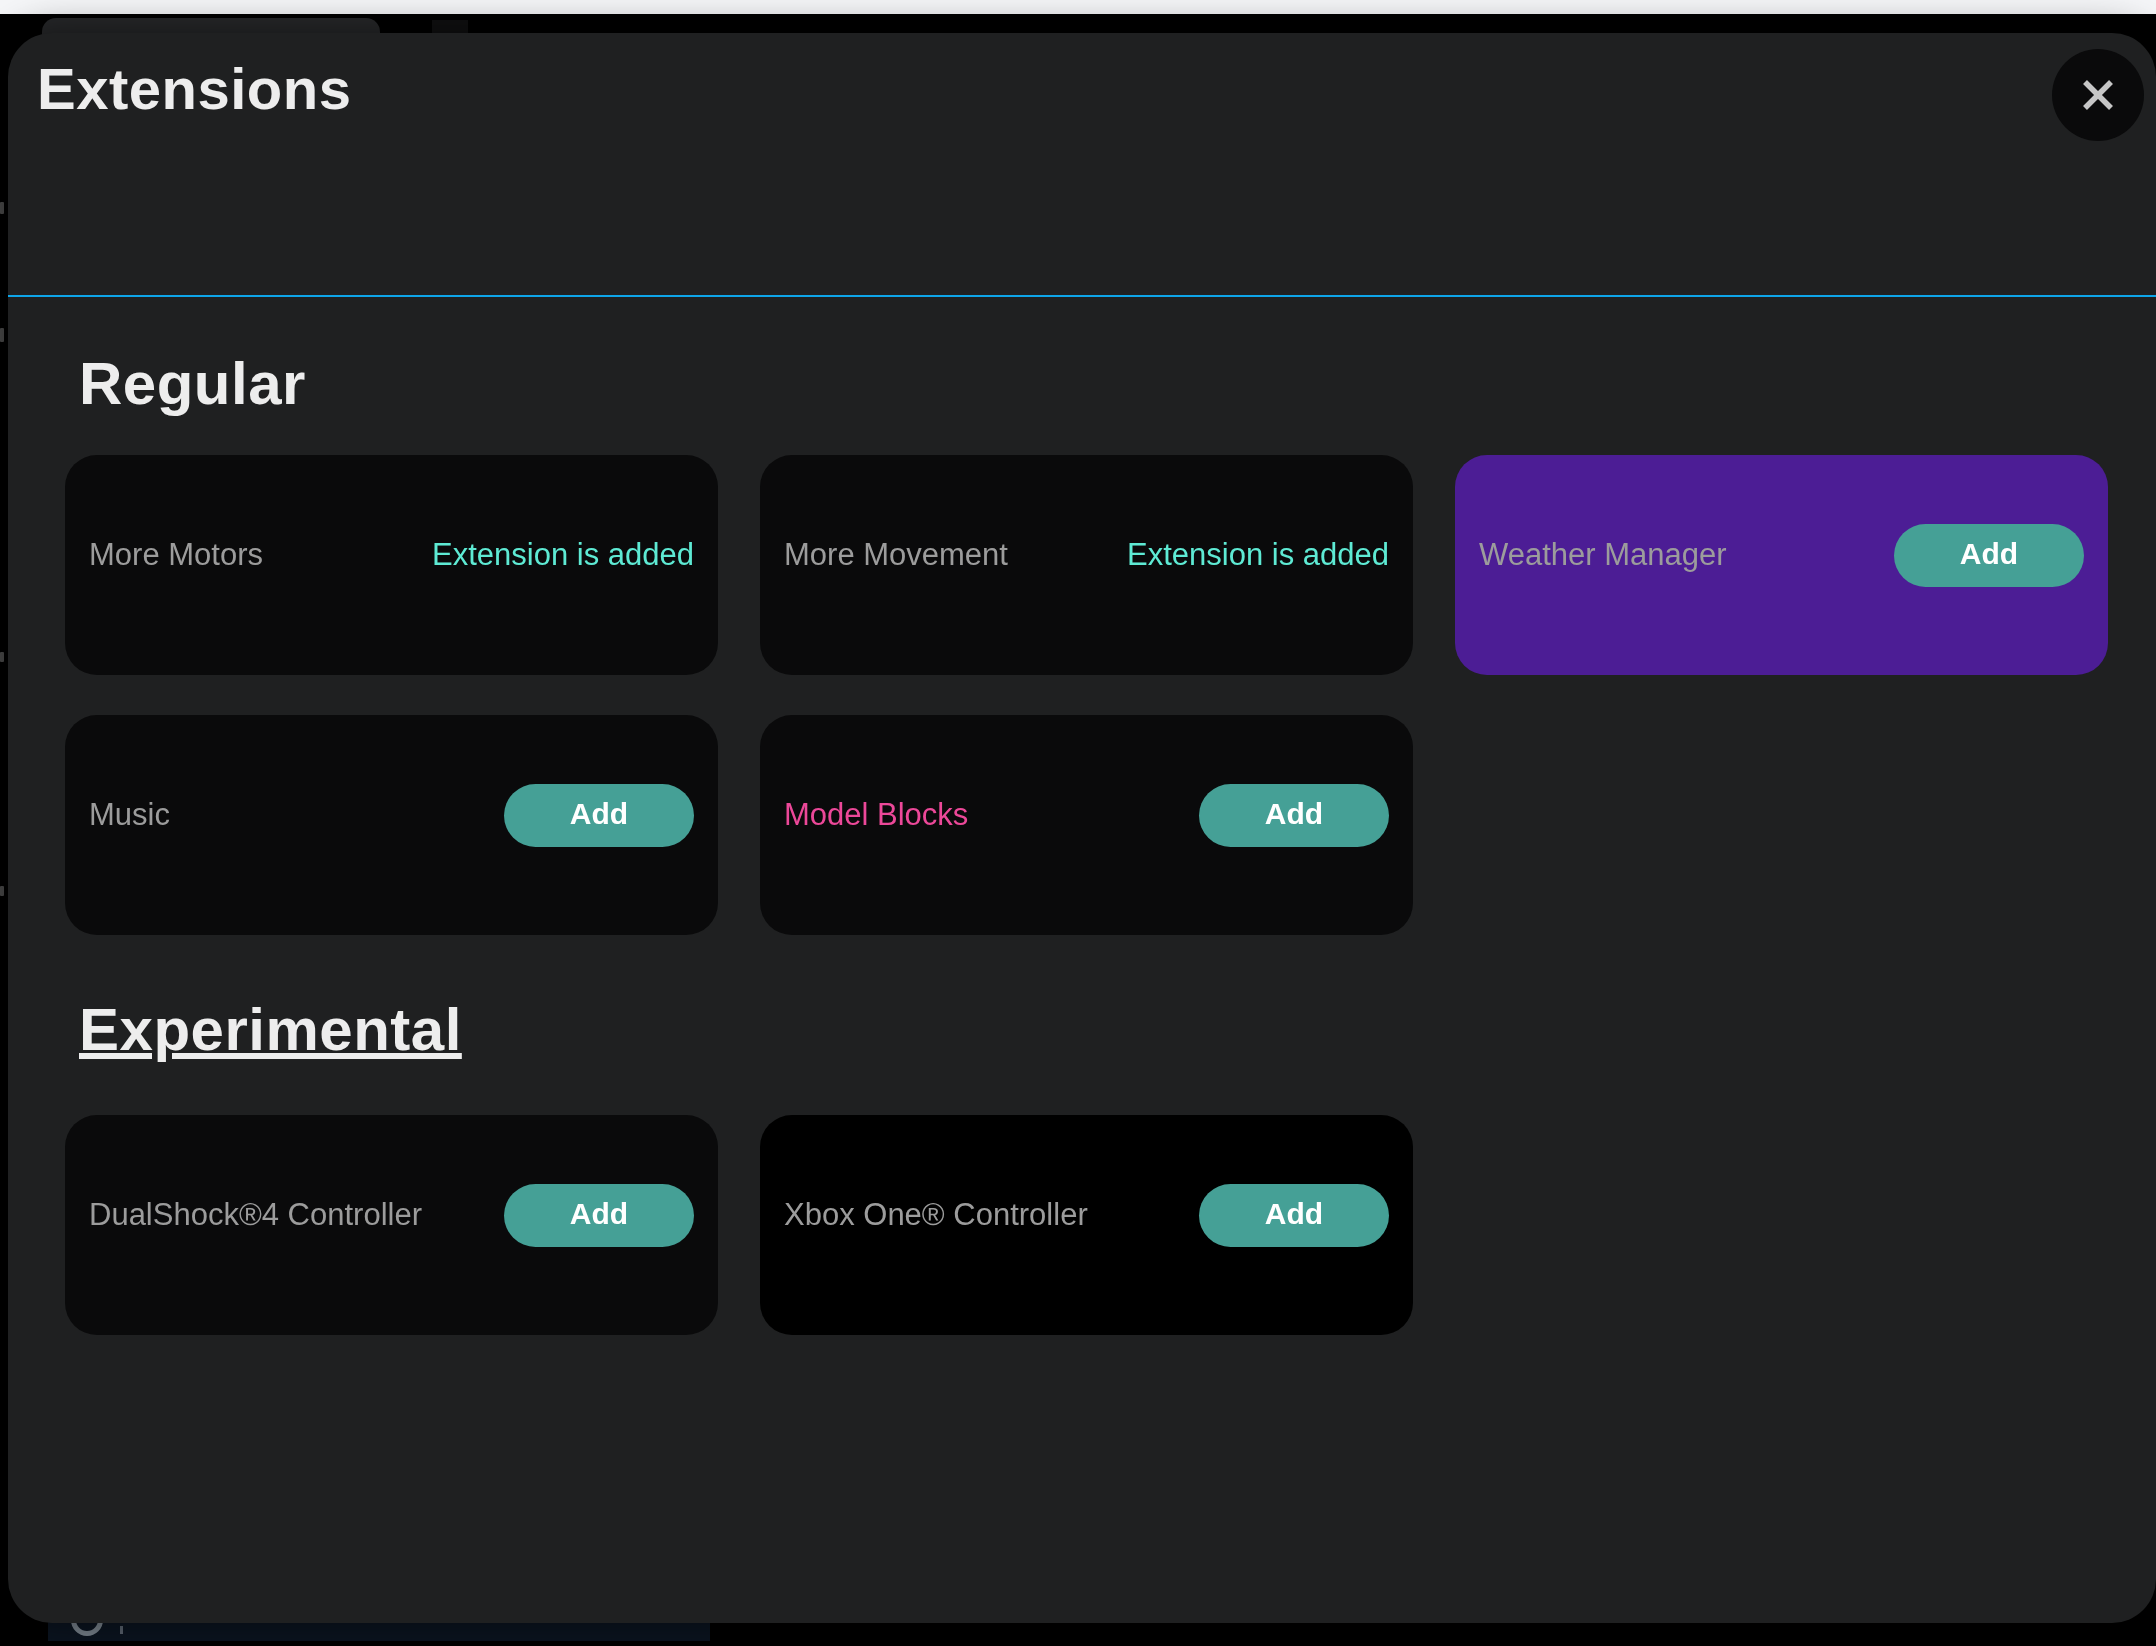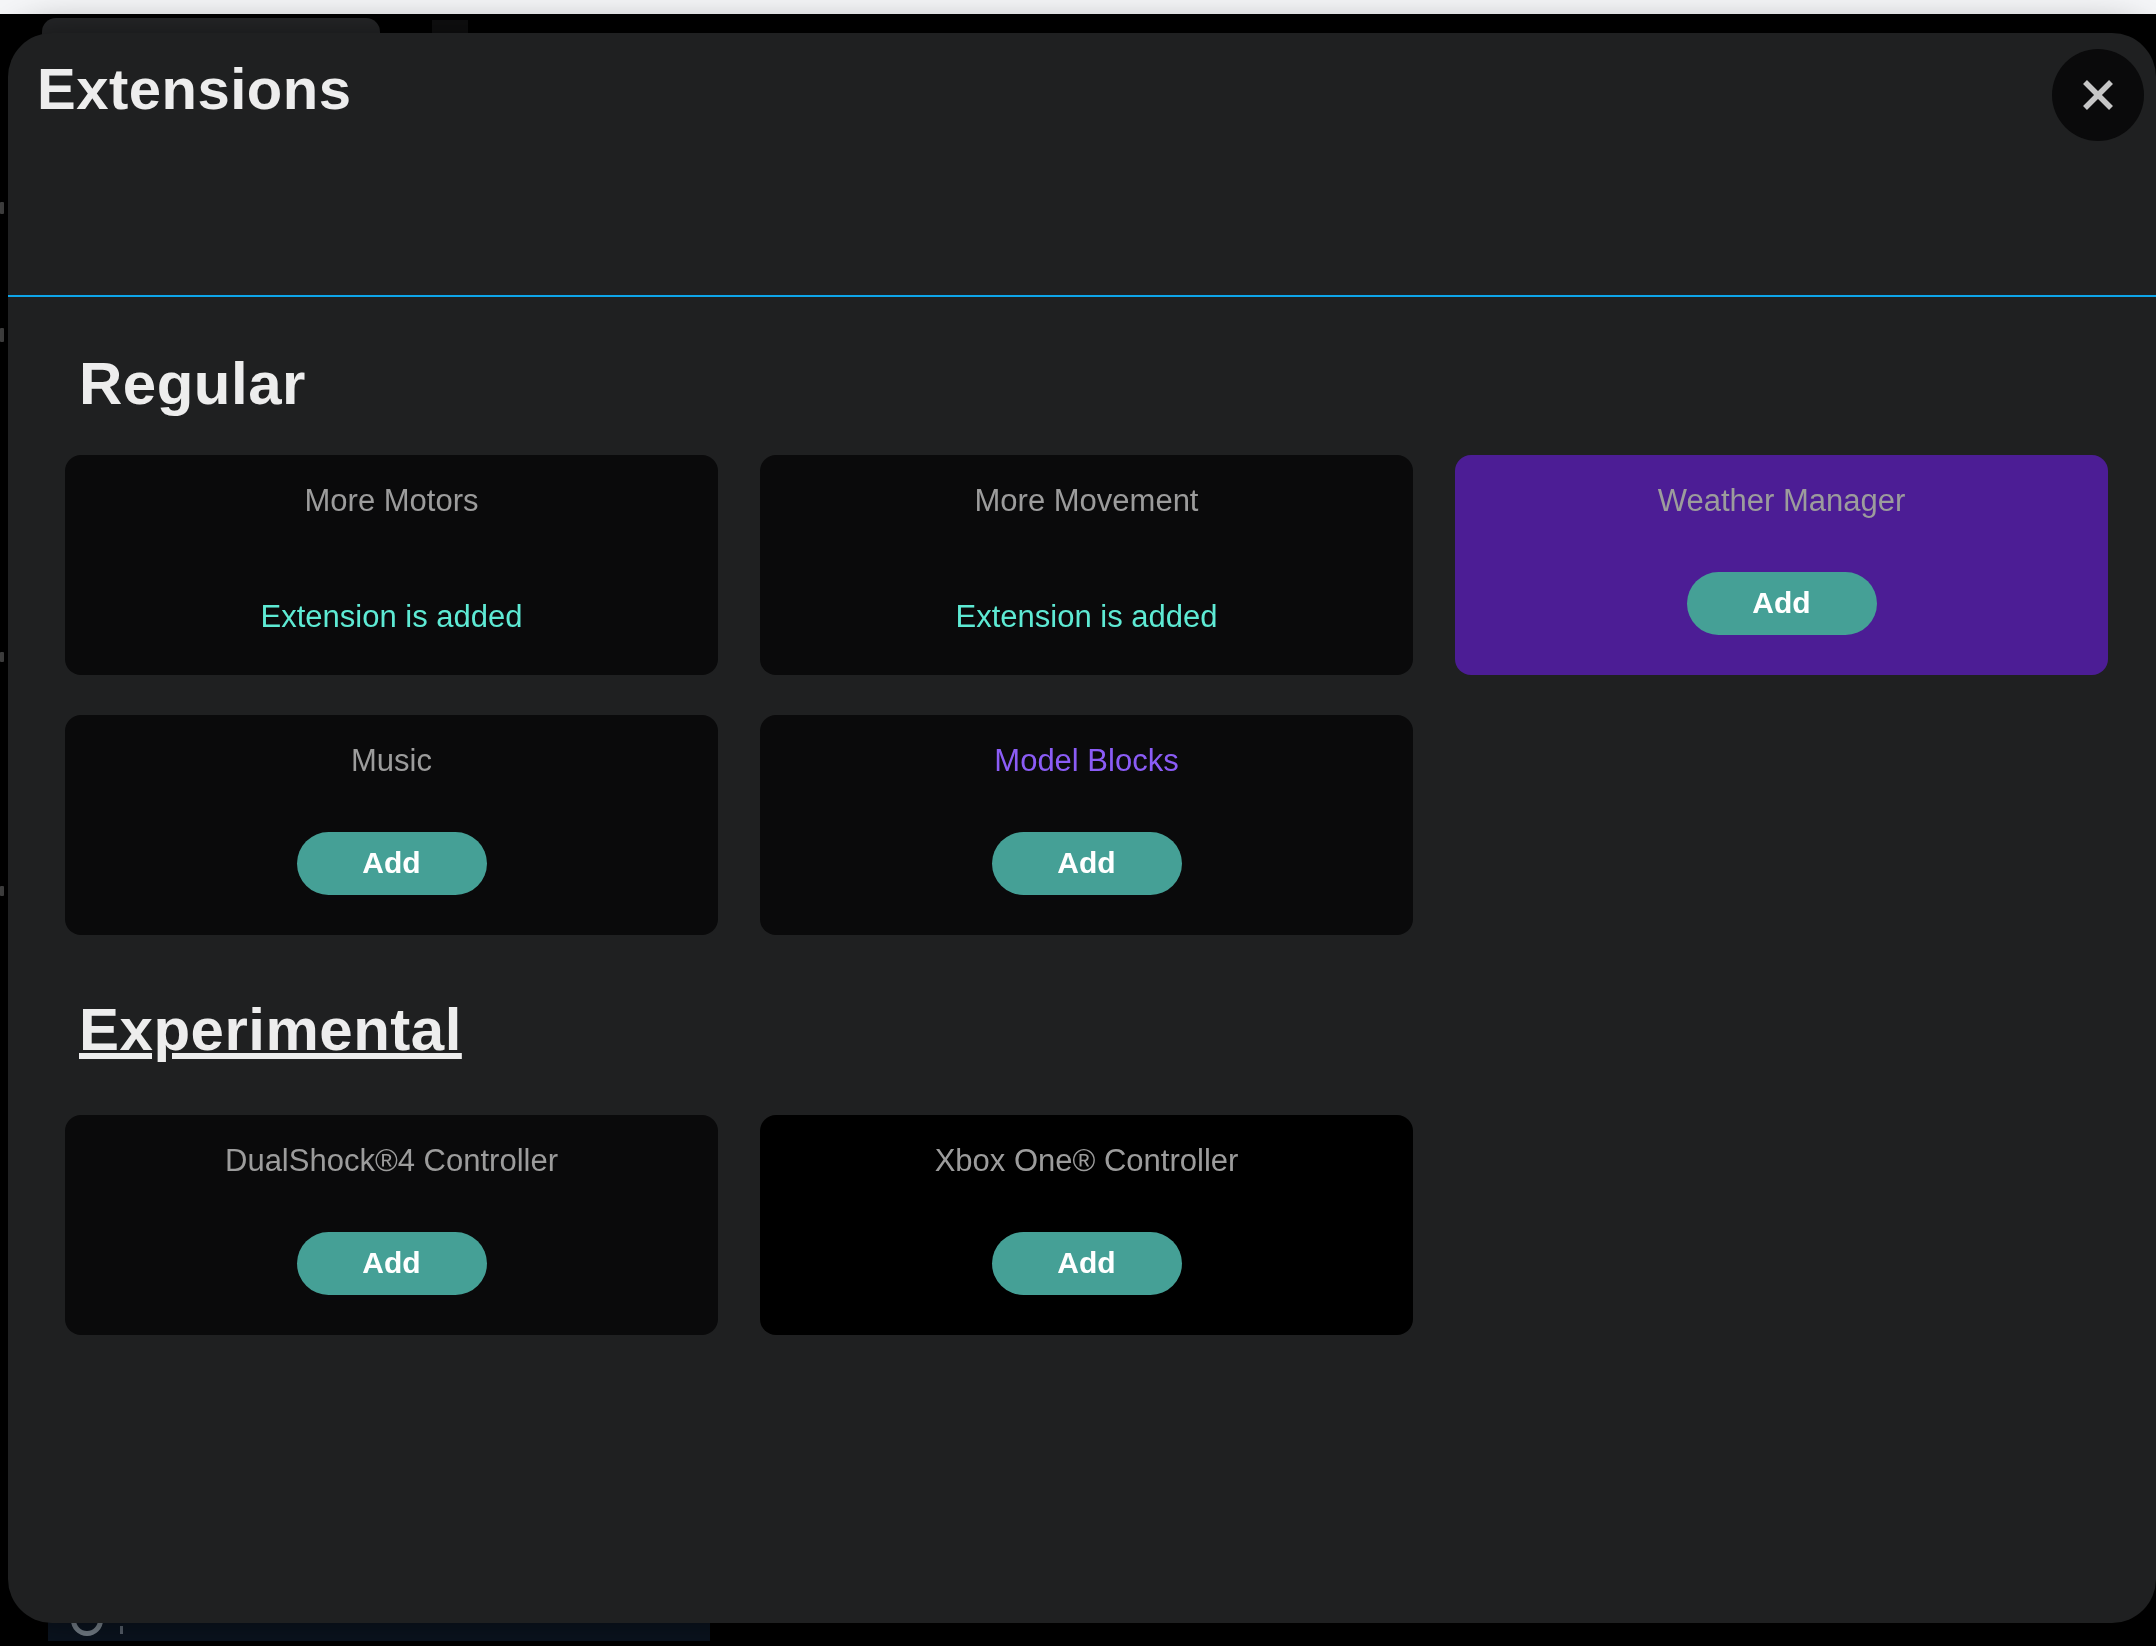--- a/index.html
+++ b/index.html
@@ -34,22 +34,22 @@
   .close-btn svg{display:block;}
 
   .modal-body{padding:0 40px 0 57px;}
   .section-heading{margin:0 0 38px 14px;font-size:60px;line-height:66px;font-weight:700;
     color:#ededed;letter-spacing:.5px;}
   .section-heading.first{padding-top:54px;}
   .section-heading.experimental{margin-top:62px;margin-bottom:52px;text-decoration:underline;}
 
   .cards-grid{display:grid;grid-template-columns:repeat(3,653px);gap:40px 42px;}
 
-  .card{width:653px;height:220px;background:#0a0a0b;border-radius:16px;
-    box-sizing:border-box;padding:28px 24px 40px;display:flex;flex-direction:column;
+  .card{width:653px;height:220px;background:#0a0a0b;border-radius:32px;
+    box-sizing:border-box;padding:20px 24px 40px;display:flex;flex-direction:row;
     align-items:center;justify-content:space-between;}
   .card-title{font-size:31px;line-height:36px;color:#9c9c9c;text-align:center;}
   .card-status{font-size:31px;line-height:36px;color:#5eead4;text-align:center;}
   .add-btn{width:190px;height:63px;border:none;border-radius:32px;cursor:pointer;
     color:#ffffff;font-family:"Liberation Sans", sans-serif;font-size:30px;font-weight:700;
     display:flex;align-items:center;justify-content:center;padding:0 0 2px 0;text-align:right;}
 </style>
 </head>
 <body>
 
@@ -92,21 +92,21 @@
           </div>
           <div class="card" style="background: #4c1d95;">
             <div class="card-title" style="color: rgb(156, 156, 156);">Weather Manager</div>
             <button class="add-btn" style="background: rgb(69, 160, 150);">Add</button>
           </div>
           <div class="card" style="background: rgb(10, 10, 11);">
             <div class="card-title" style="color: rgb(156, 156, 156);">Music</div>
             <button class="add-btn" style="background: rgb(69, 160, 150);">Add</button>
           </div>
           <div class="card" style="background: rgb(10, 10, 11);">
-            <div class="card-title" style="color: #8b5cf6;">Model Blocks</div>
+            <div class="card-title" style="color: #ec4899;">Model Blocks</div>
             <button class="add-btn" style="background: rgb(69, 160, 150);">Add</button>
           </div>
         </div>
 
       <h2 class="section-heading experimental">Experimental</h2>
       <div class="cards-grid">
           <div class="card" style="background: rgb(10, 10, 11);">
             <div class="card-title" style="color: rgb(156, 156, 156);">DualShock®4 Controller</div>
             <button class="add-btn" style="background: rgb(69, 160, 150);">Add</button>
           </div>

